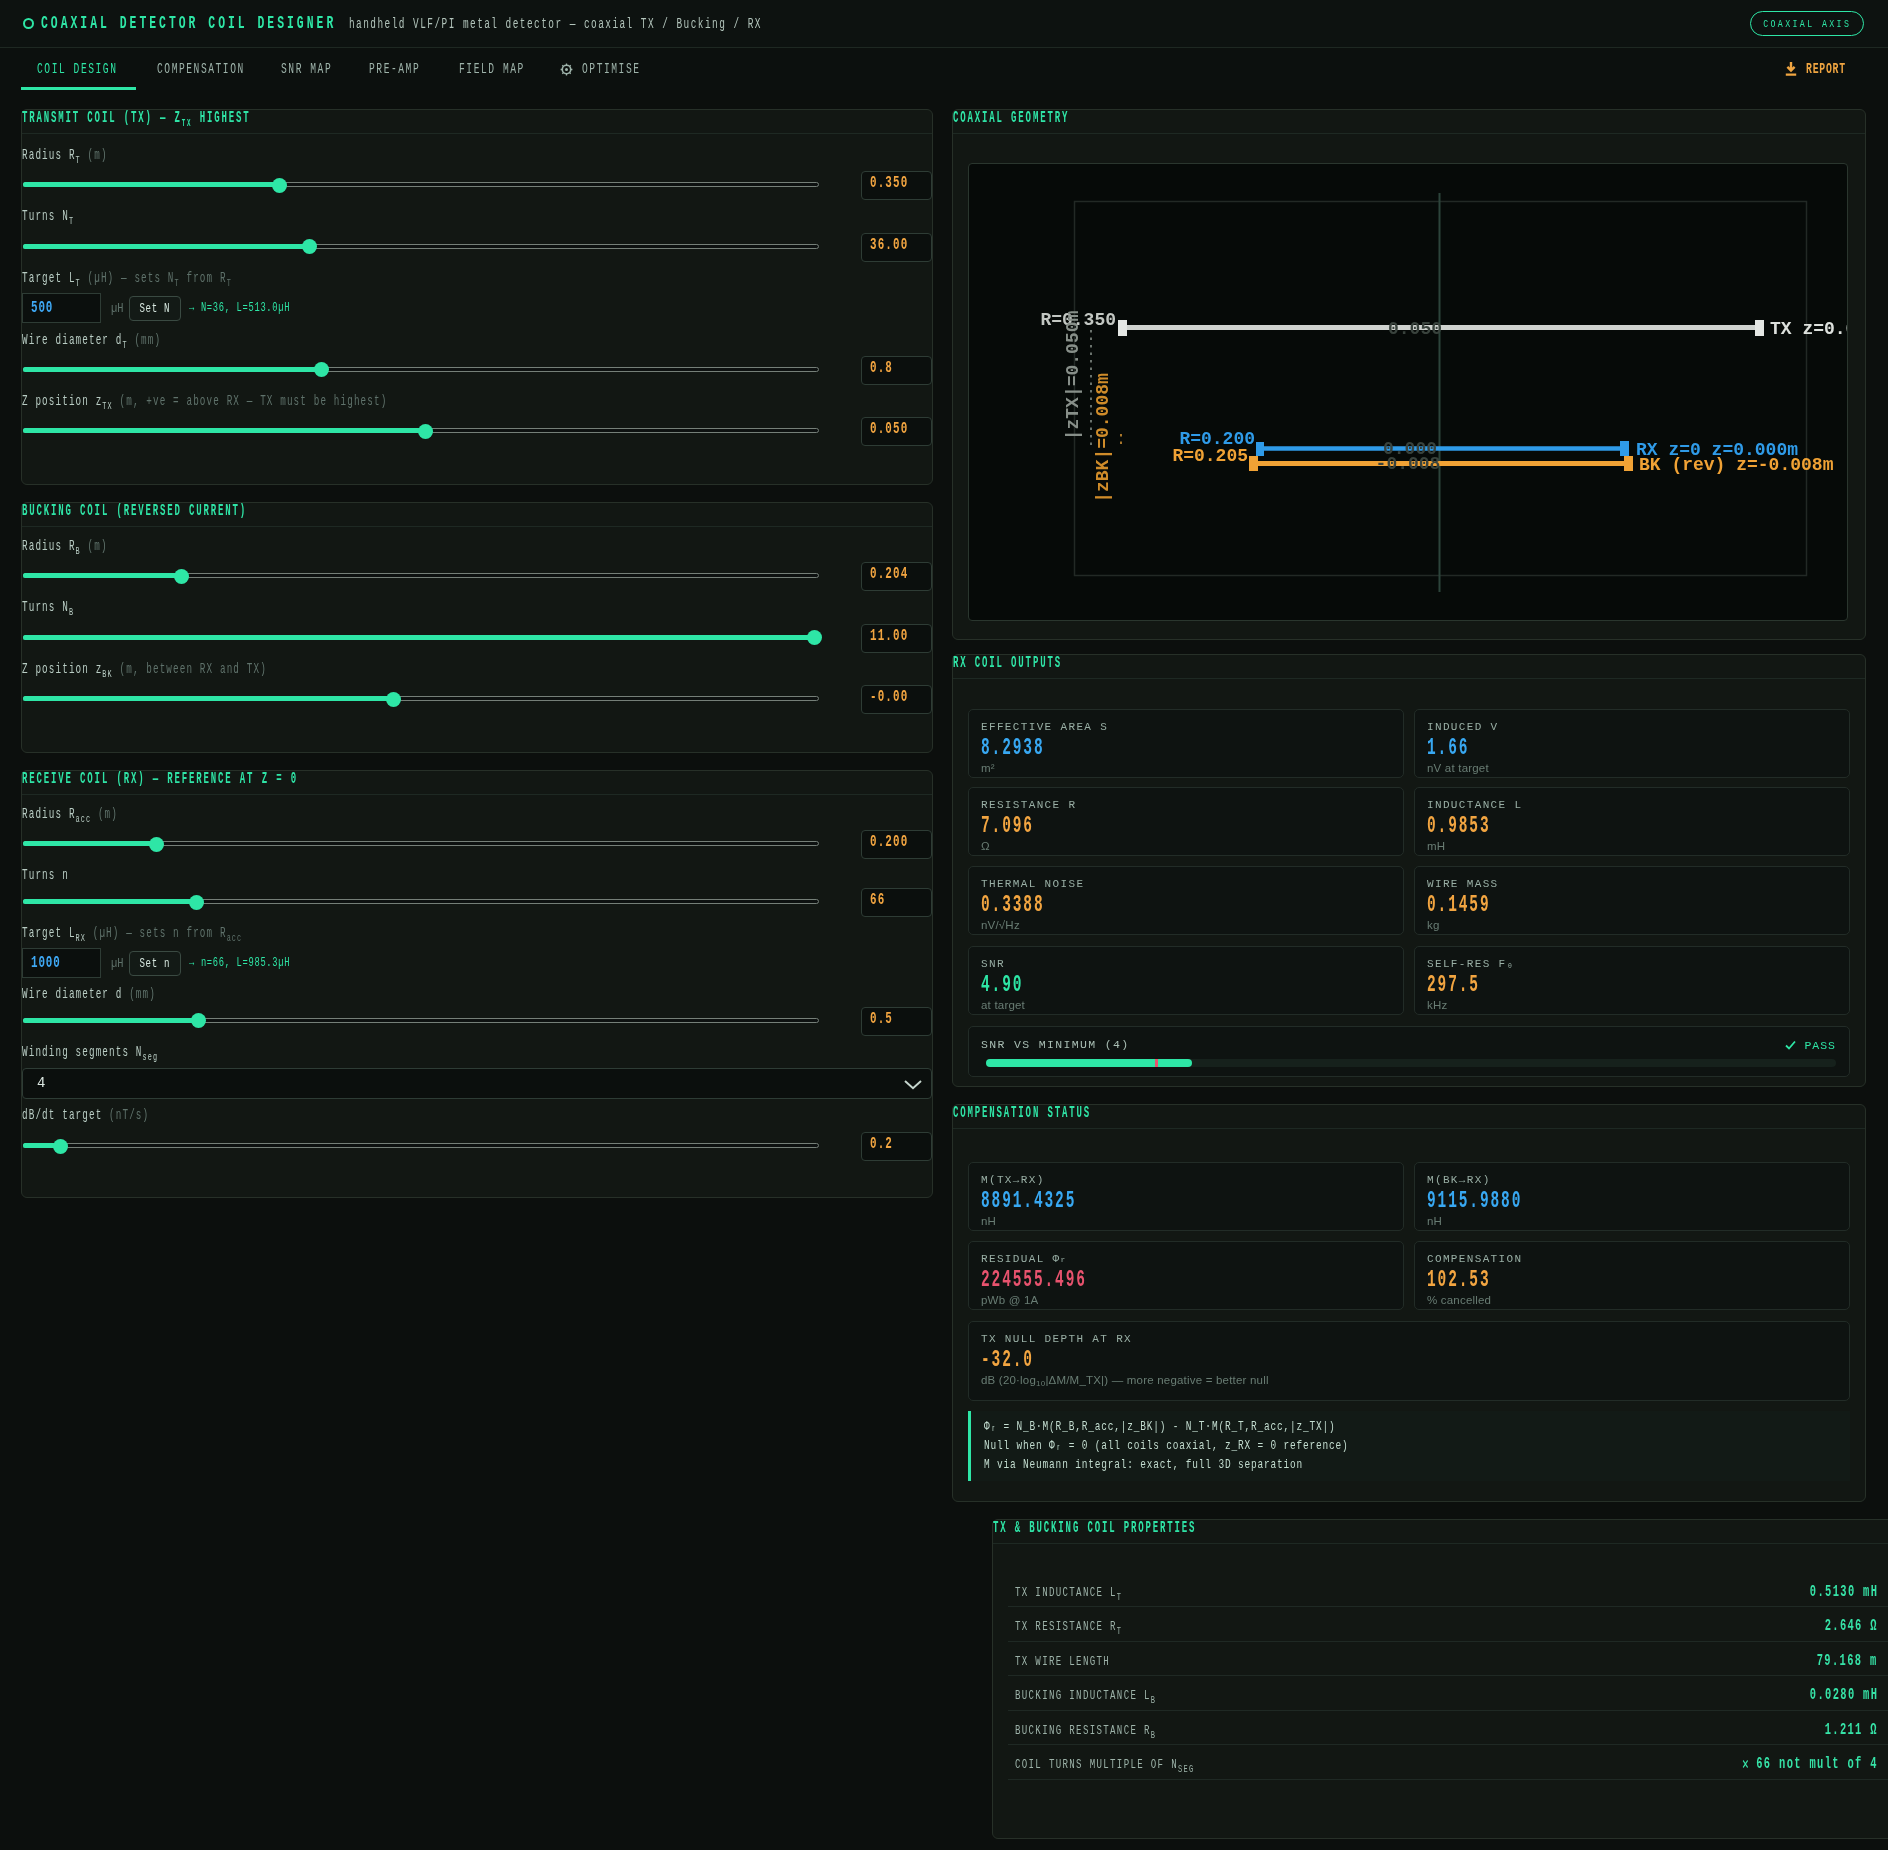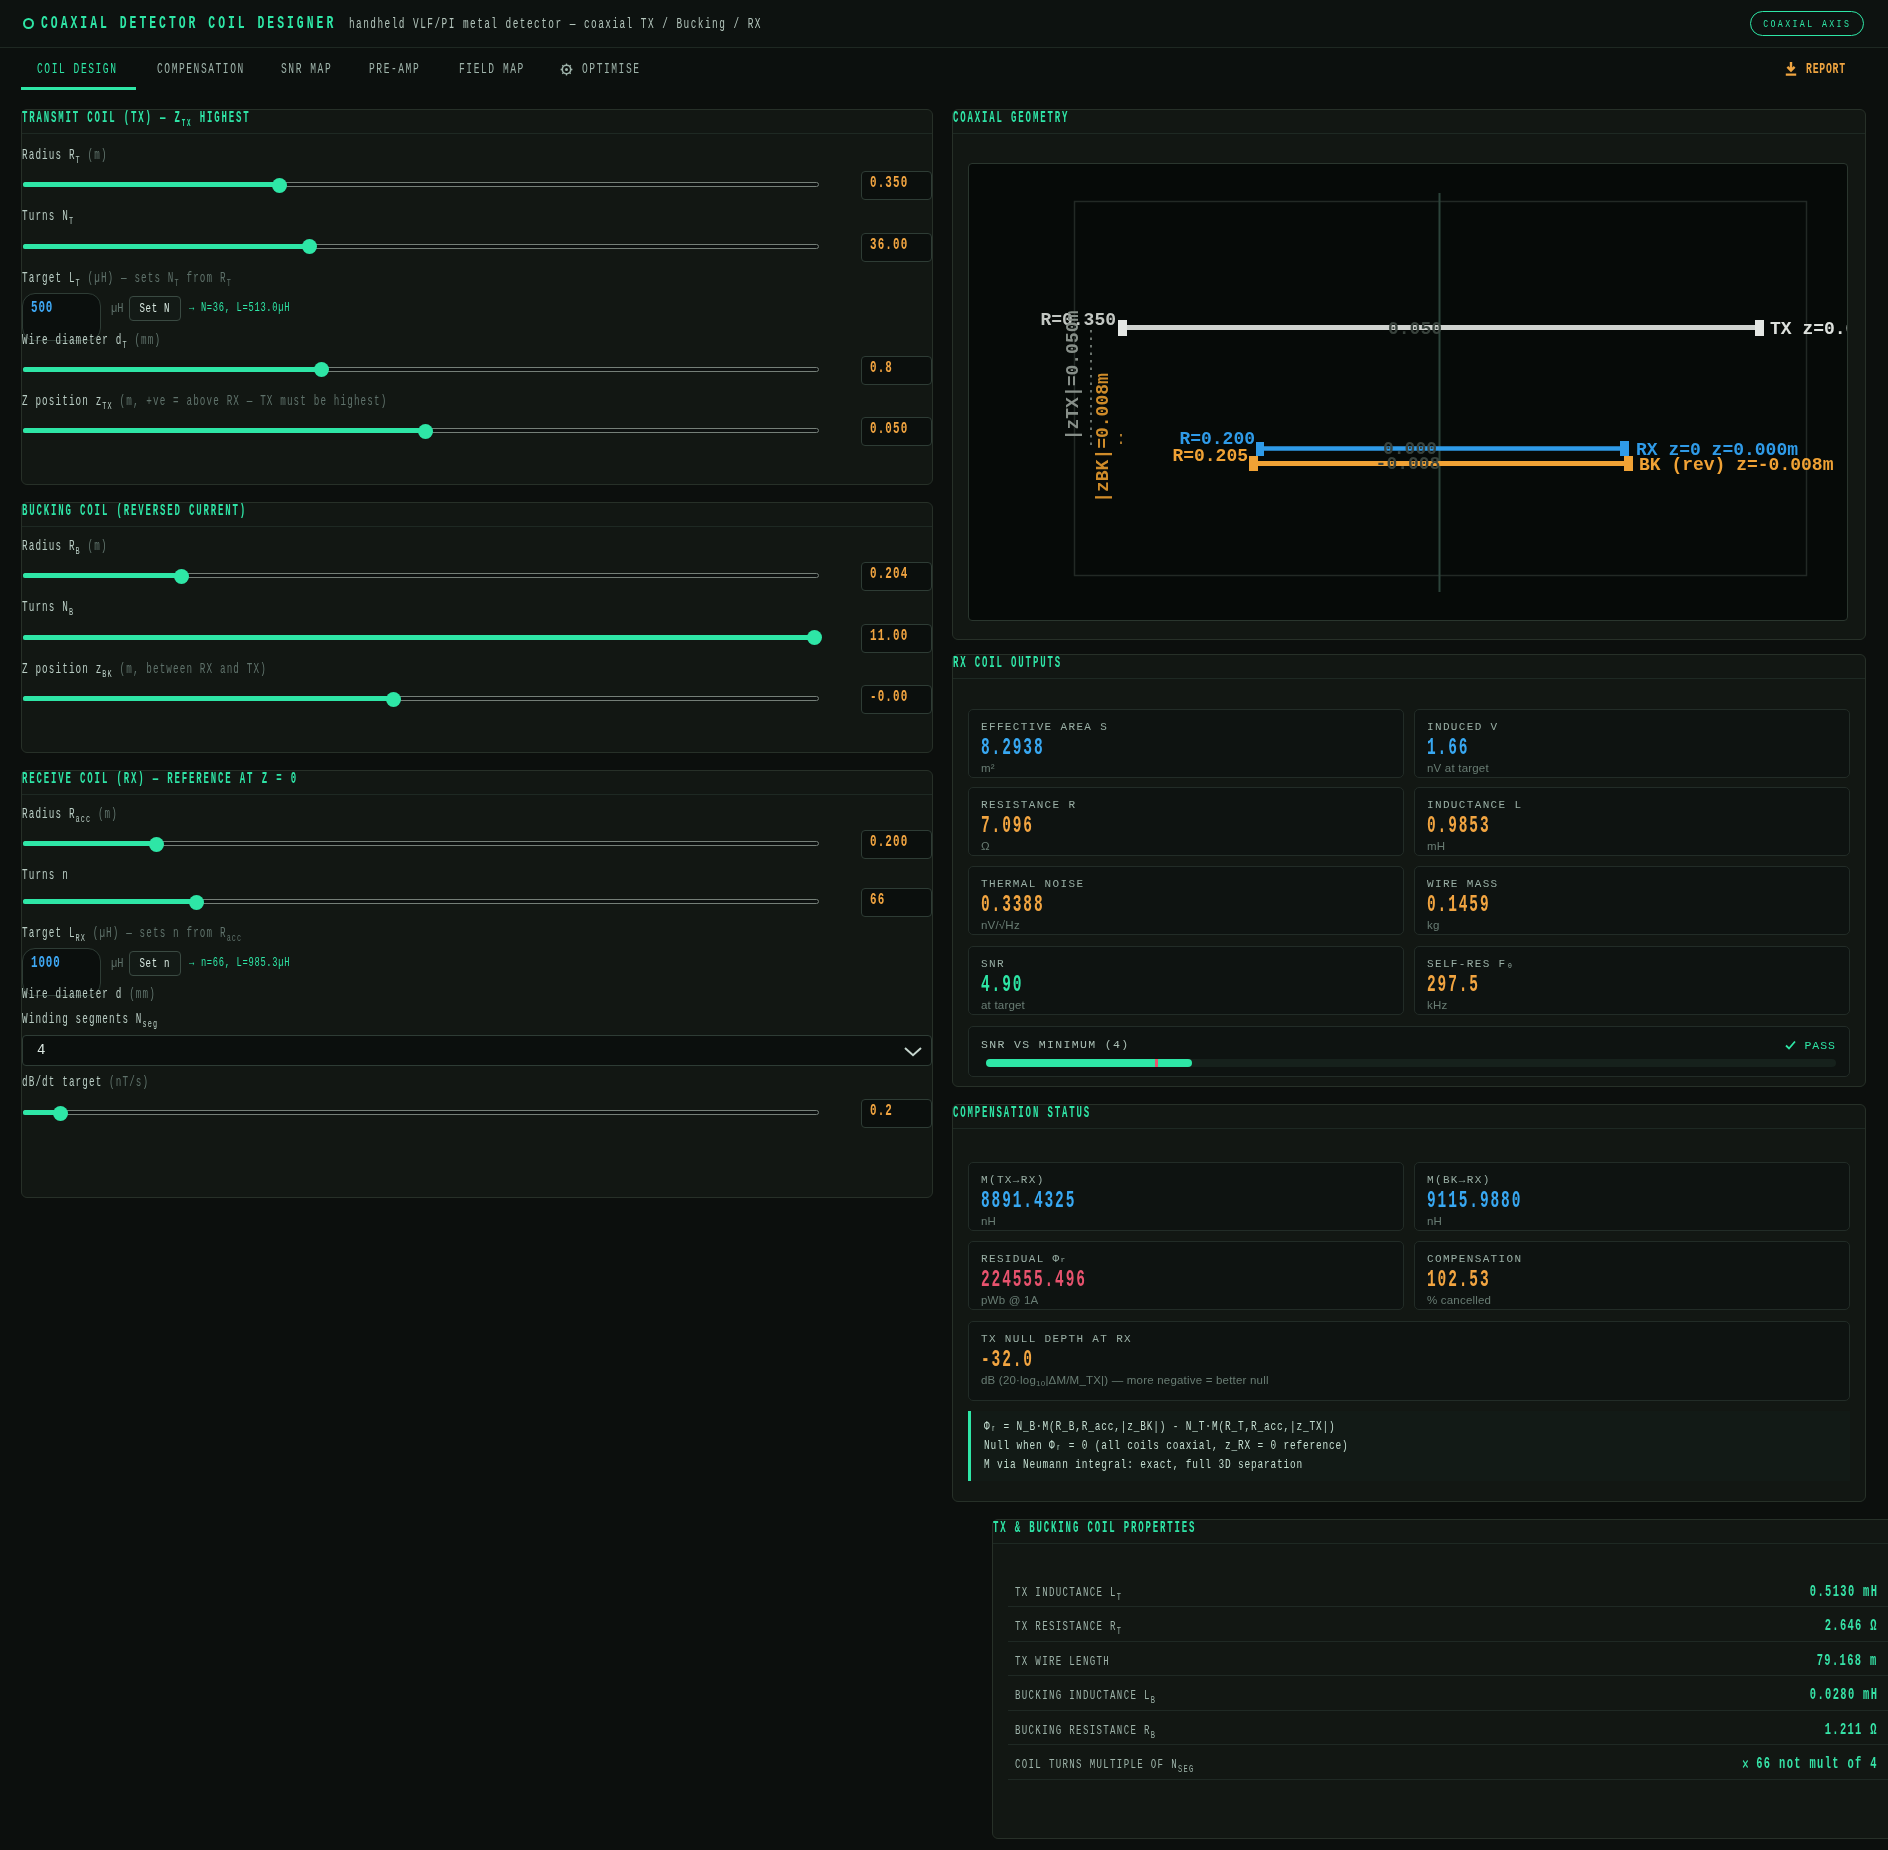--- a/index.html
+++ b/index.html
@@ -21,21 +21,21 @@
 .lbl{font-size:15px;letter-spacing:1.8px;line-height:16px;height:16px;margin-top:9px;color:#b9cdc4;white-space:pre;transform:scaleX(.62);transform-origin:0 50%}
 .lbl .dim,.dim{color:#5f726b}
 .srow{position:relative;height:29px;margin-top:7.3px}
 .ns{margin-top:3.6px}
 .track{position:absolute;left:1px;top:11px;width:796px;height:5px;border-radius:4px;background:#0d1110;border:1px solid #757f78}
 .fill{position:absolute;left:-1px;top:-1px;height:5px;border-radius:3px;background:#2ee6a6;border:1px solid #2ee6a6;border-right:none}
 .thumb{position:absolute;top:-5.5px;width:15px;height:15px;border-radius:50%;background:#2ee6a6}
 .vbox{position:absolute;right:0;top:0;width:71px;height:29px;background:#0b0f0d;border:1px solid #2e3c35;border-radius:4px;color:#f2a541;font-size:16px;font-weight:bold;text-align:left;padding-left:8px;line-height:22px}
 .vbox span{display:inline-block;letter-spacing:1.7px;transform:scaleX(.68);transform-origin:0 50%}
 .inprow{position:relative;height:30px;margin-top:8.5px}
-.inp{position:absolute;left:0;top:0;width:79px;height:48px;background:#0b0f0d;border:1px solid #2e3c35;border-radius:13px;color:#3fa9f5;font-size:16px;font-weight:bold;line-height:28px;padding-left:8px}
+.inp{position:absolute;left:0;top:0;width:79px;height:30px;background:#0b0f0d;border:1px solid #2e3c35;border-radius:0;color:#3fa9f5;font-size:16px;font-weight:bold;line-height:28px;padding-left:8px}
 .inp span{display:inline-block;letter-spacing:1.25px;transform:scaleX(.68);transform-origin:0 50%}
 .unit{position:absolute;left:89px;top:8px;font-size:13px;color:#5f726b;transform:scaleX(.8);transform-origin:0 50%}
 .setbtn{position:absolute;left:107px;top:3px;width:52px;height:25px;background:#131a16;border:1px solid #3a4a42;border-radius:4px;color:#d8e9e1;font-size:13px;text-align:center;line-height:23px}
 .setbtn span{display:inline-block;letter-spacing:.9px;transform:scaleX(.7)}
 .arrowtxt{position:absolute;left:167px;top:8px;font-size:12.5px;letter-spacing:1px;color:#2ee6a6;white-space:pre;transform:scaleX(.7);transform-origin:0 50%}
 .selbox{position:relative;height:31px;background:#0b0f0d;border:1px solid #2e3c35;border-radius:4px;color:#dce8e2;font-size:14px;line-height:29px;padding-left:14px}
 .chev{position:absolute;right:8px;top:10px;width:20px;height:11px}
 .card{position:absolute;width:436px;height:69px;background:#0e1311;border:1px solid #222c27;border-radius:5px;padding:11px 12px}
 .clabel{font-size:11px;letter-spacing:1.35px;color:#99afa5;white-space:pre}
 .cval{font-size:23px;font-weight:bold;letter-spacing:3px;line-height:24px;margin-top:3px;transform:scaleX(.63);transform-origin:0 50%;white-space:pre}
@@ -165,20 +165,27 @@
   <div class="vbox"><span>66</span></div>
  </div>
  <div class="lbl">Target L<sub>RX</sub> <span class="dim">(µH) — sets n from R<sub>acc</sub></span></div>
  <div class="inprow" style="margin-top:6px">
   <div class="inp"><span>1000</span></div>
   <div class="unit">µH</div>
   <div class="setbtn"><span>Set n</span></div>
   <div class="arrowtxt">→ n=66, L=985.3µH</div>
  </div>
  <div class="lbl" style="margin-top:9px">Wire diameter d <span class="dim">(mm)</span></div>
+ <div class="srow ns">
+  <div class="track">
+        <div class="fill" style="width:173px"></div>
+        <div class="thumb" style="left:166.5px"></div>
+      </div>
+  <div class="vbox"><span>0.5</span></div>
+ </div>
  <div class="lbl">Winding segments N<sub>seg</sub></div>
  <div class="selbox" style="margin-top:7px">4<svg class="chev" viewBox="0 0 20 11">
         <path d="M2 2 L10 9.2 L18 2" stroke="#c6d6ce" stroke-width="2" fill="none"></path>
       </svg></div>
  <div class="lbl">dB/dt target <span class="dim">(nT/s)</span></div>
  <div class="srow" style="margin-top:8.4px">
   <div class="track">
         <div class="fill" style="width:35px"></div>
         <div class="thumb" style="left:28.5px"></div>
       </div>

